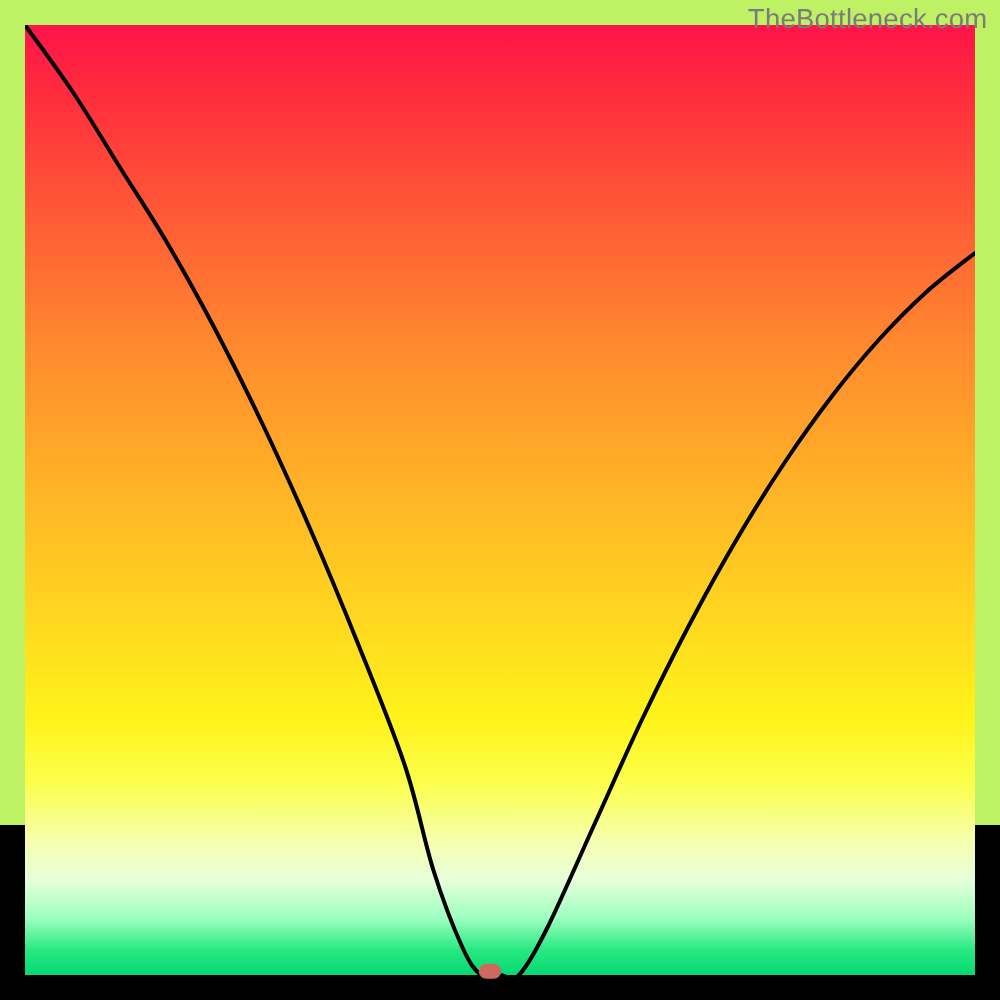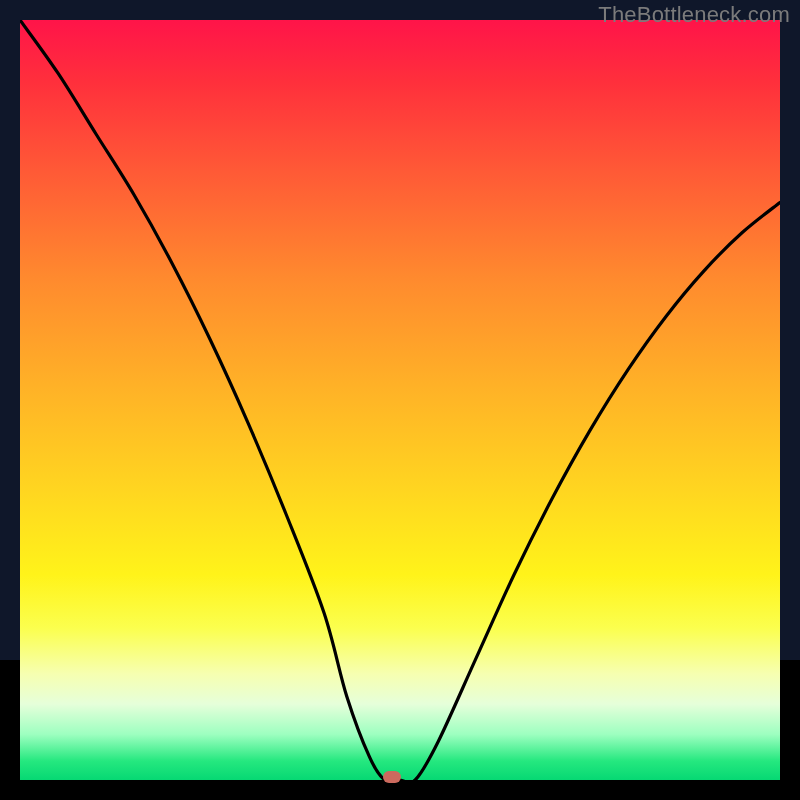--- a/index.html
+++ b/index.html
@@ -8,21 +8,21 @@
     width: 800px;
     height: 800px;
     background: #000;
     font-family: Arial, Helvetica, sans-serif;
     overflow: hidden;
   }
   .stage {
     position: relative;
     width: 800px;
     height: 660px;
-    background: #0f172a;
+    background: #bef264;
   }
   .watermark {
     position: absolute;
     top: 2px;
     right: 10px;
     color: #7b7b7b;
     font-size: 22px;
     font-weight: 500;
     letter-spacing: 0.2px;
     z-index: 40;

